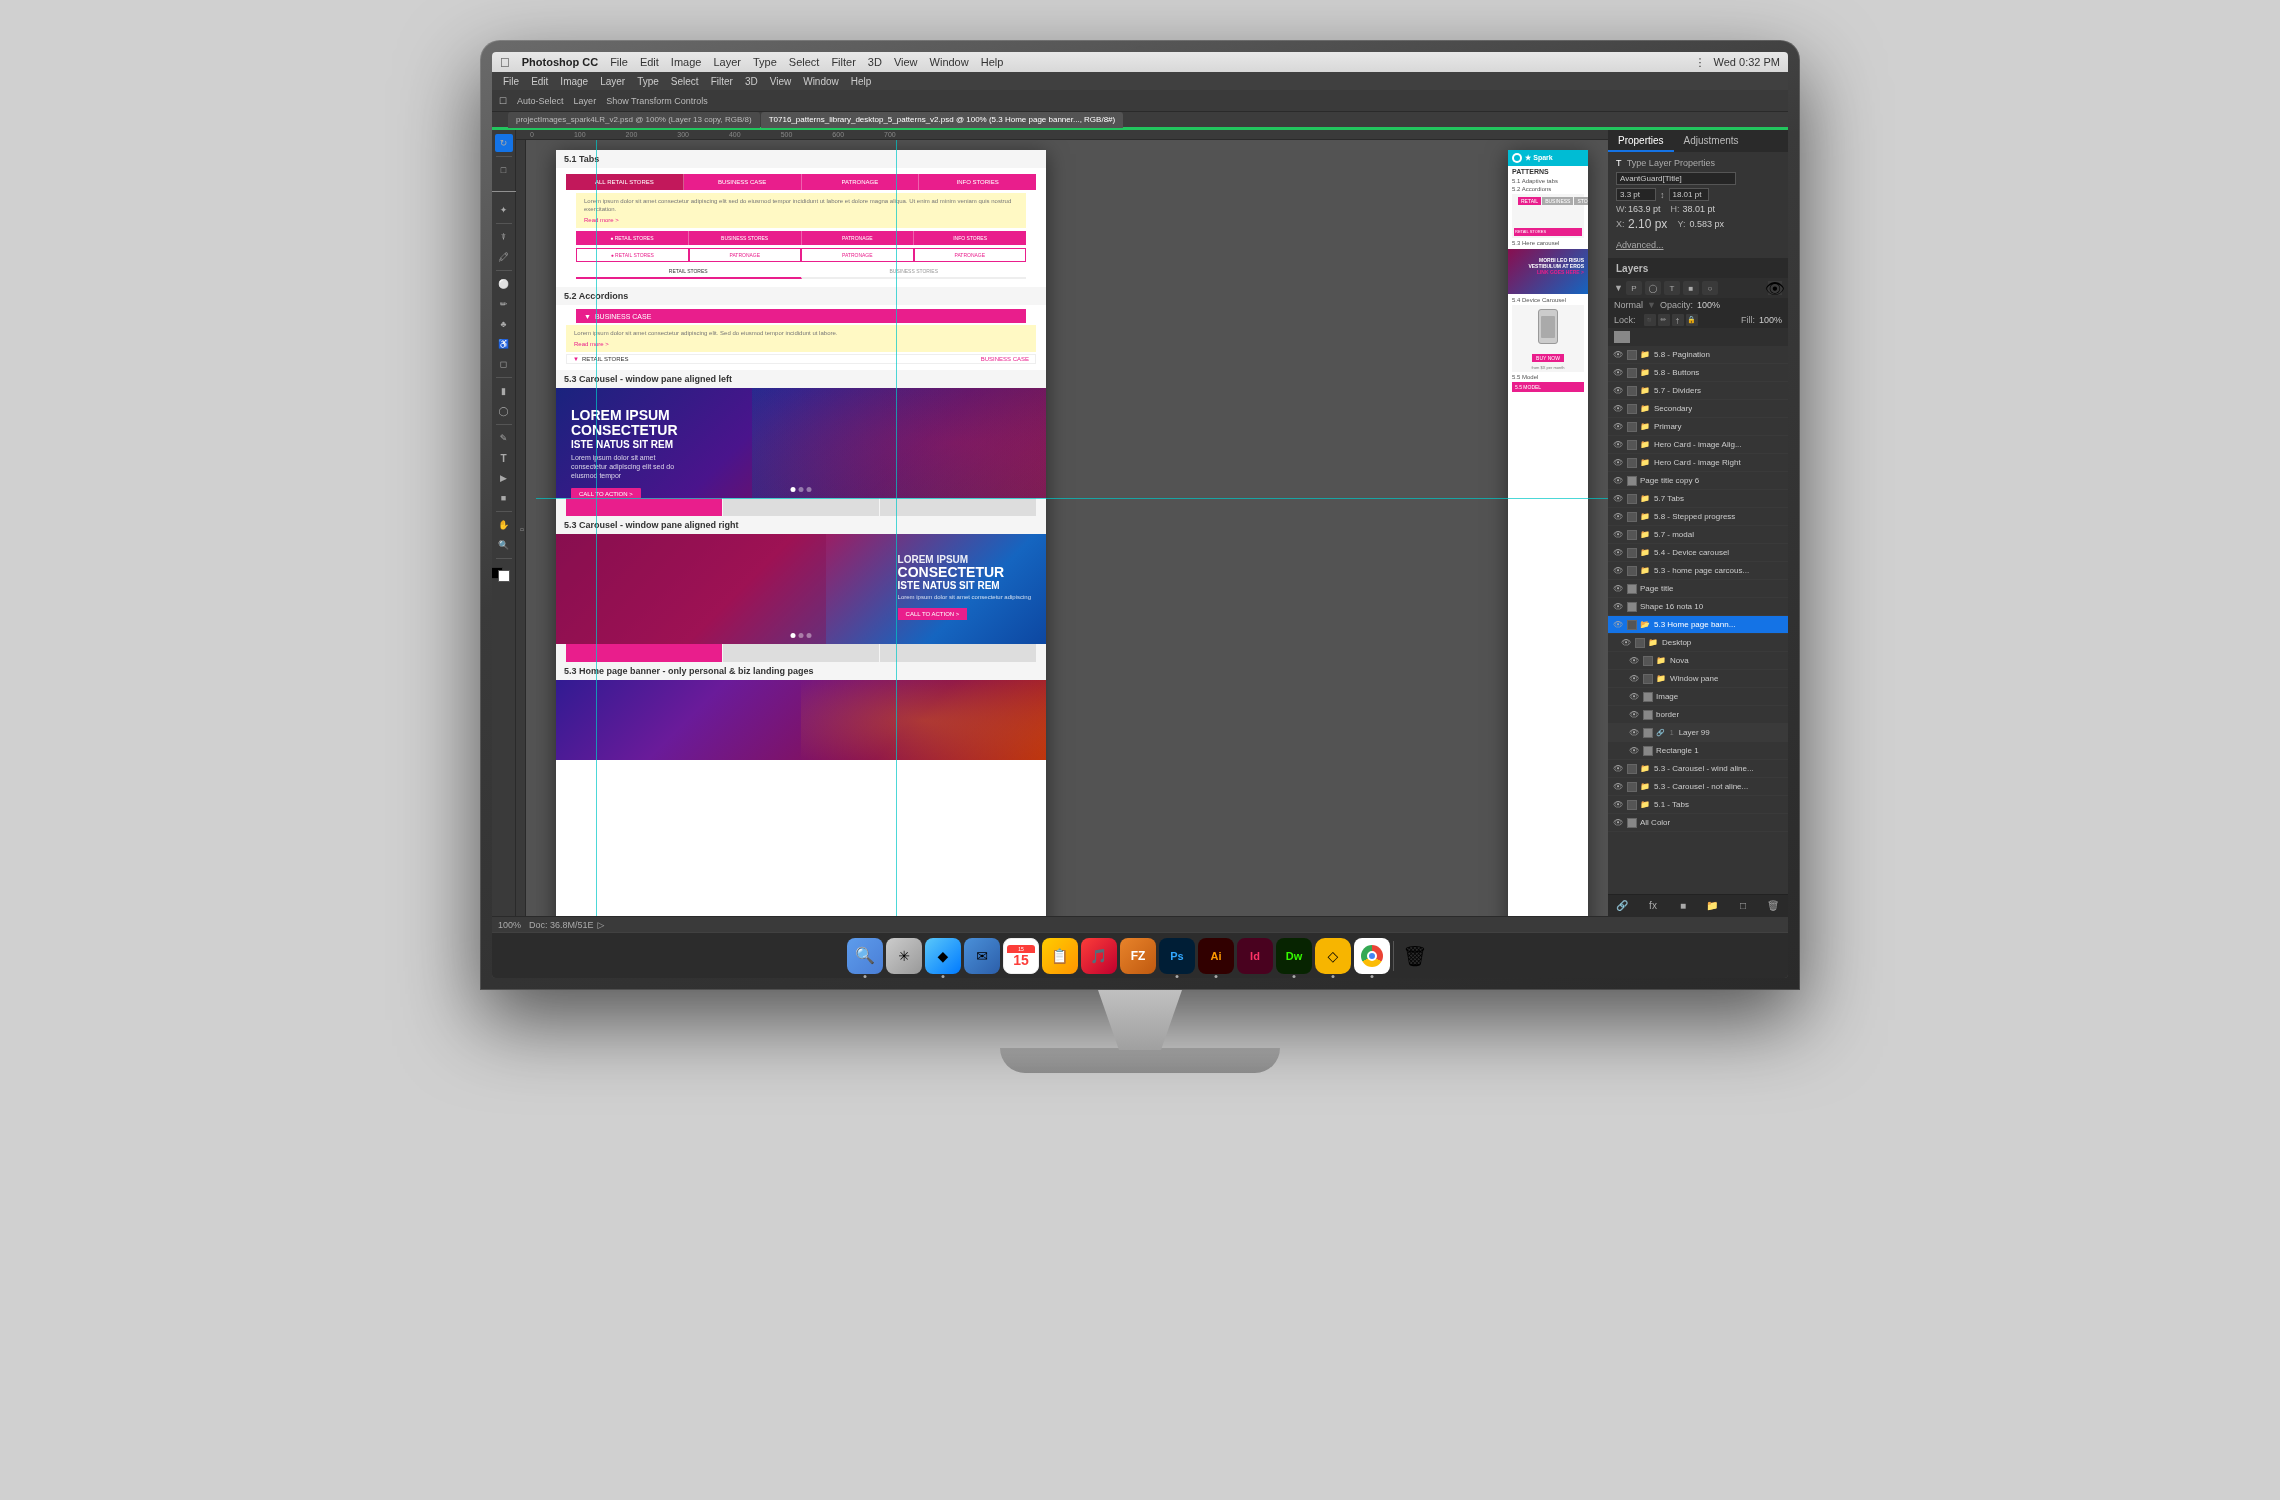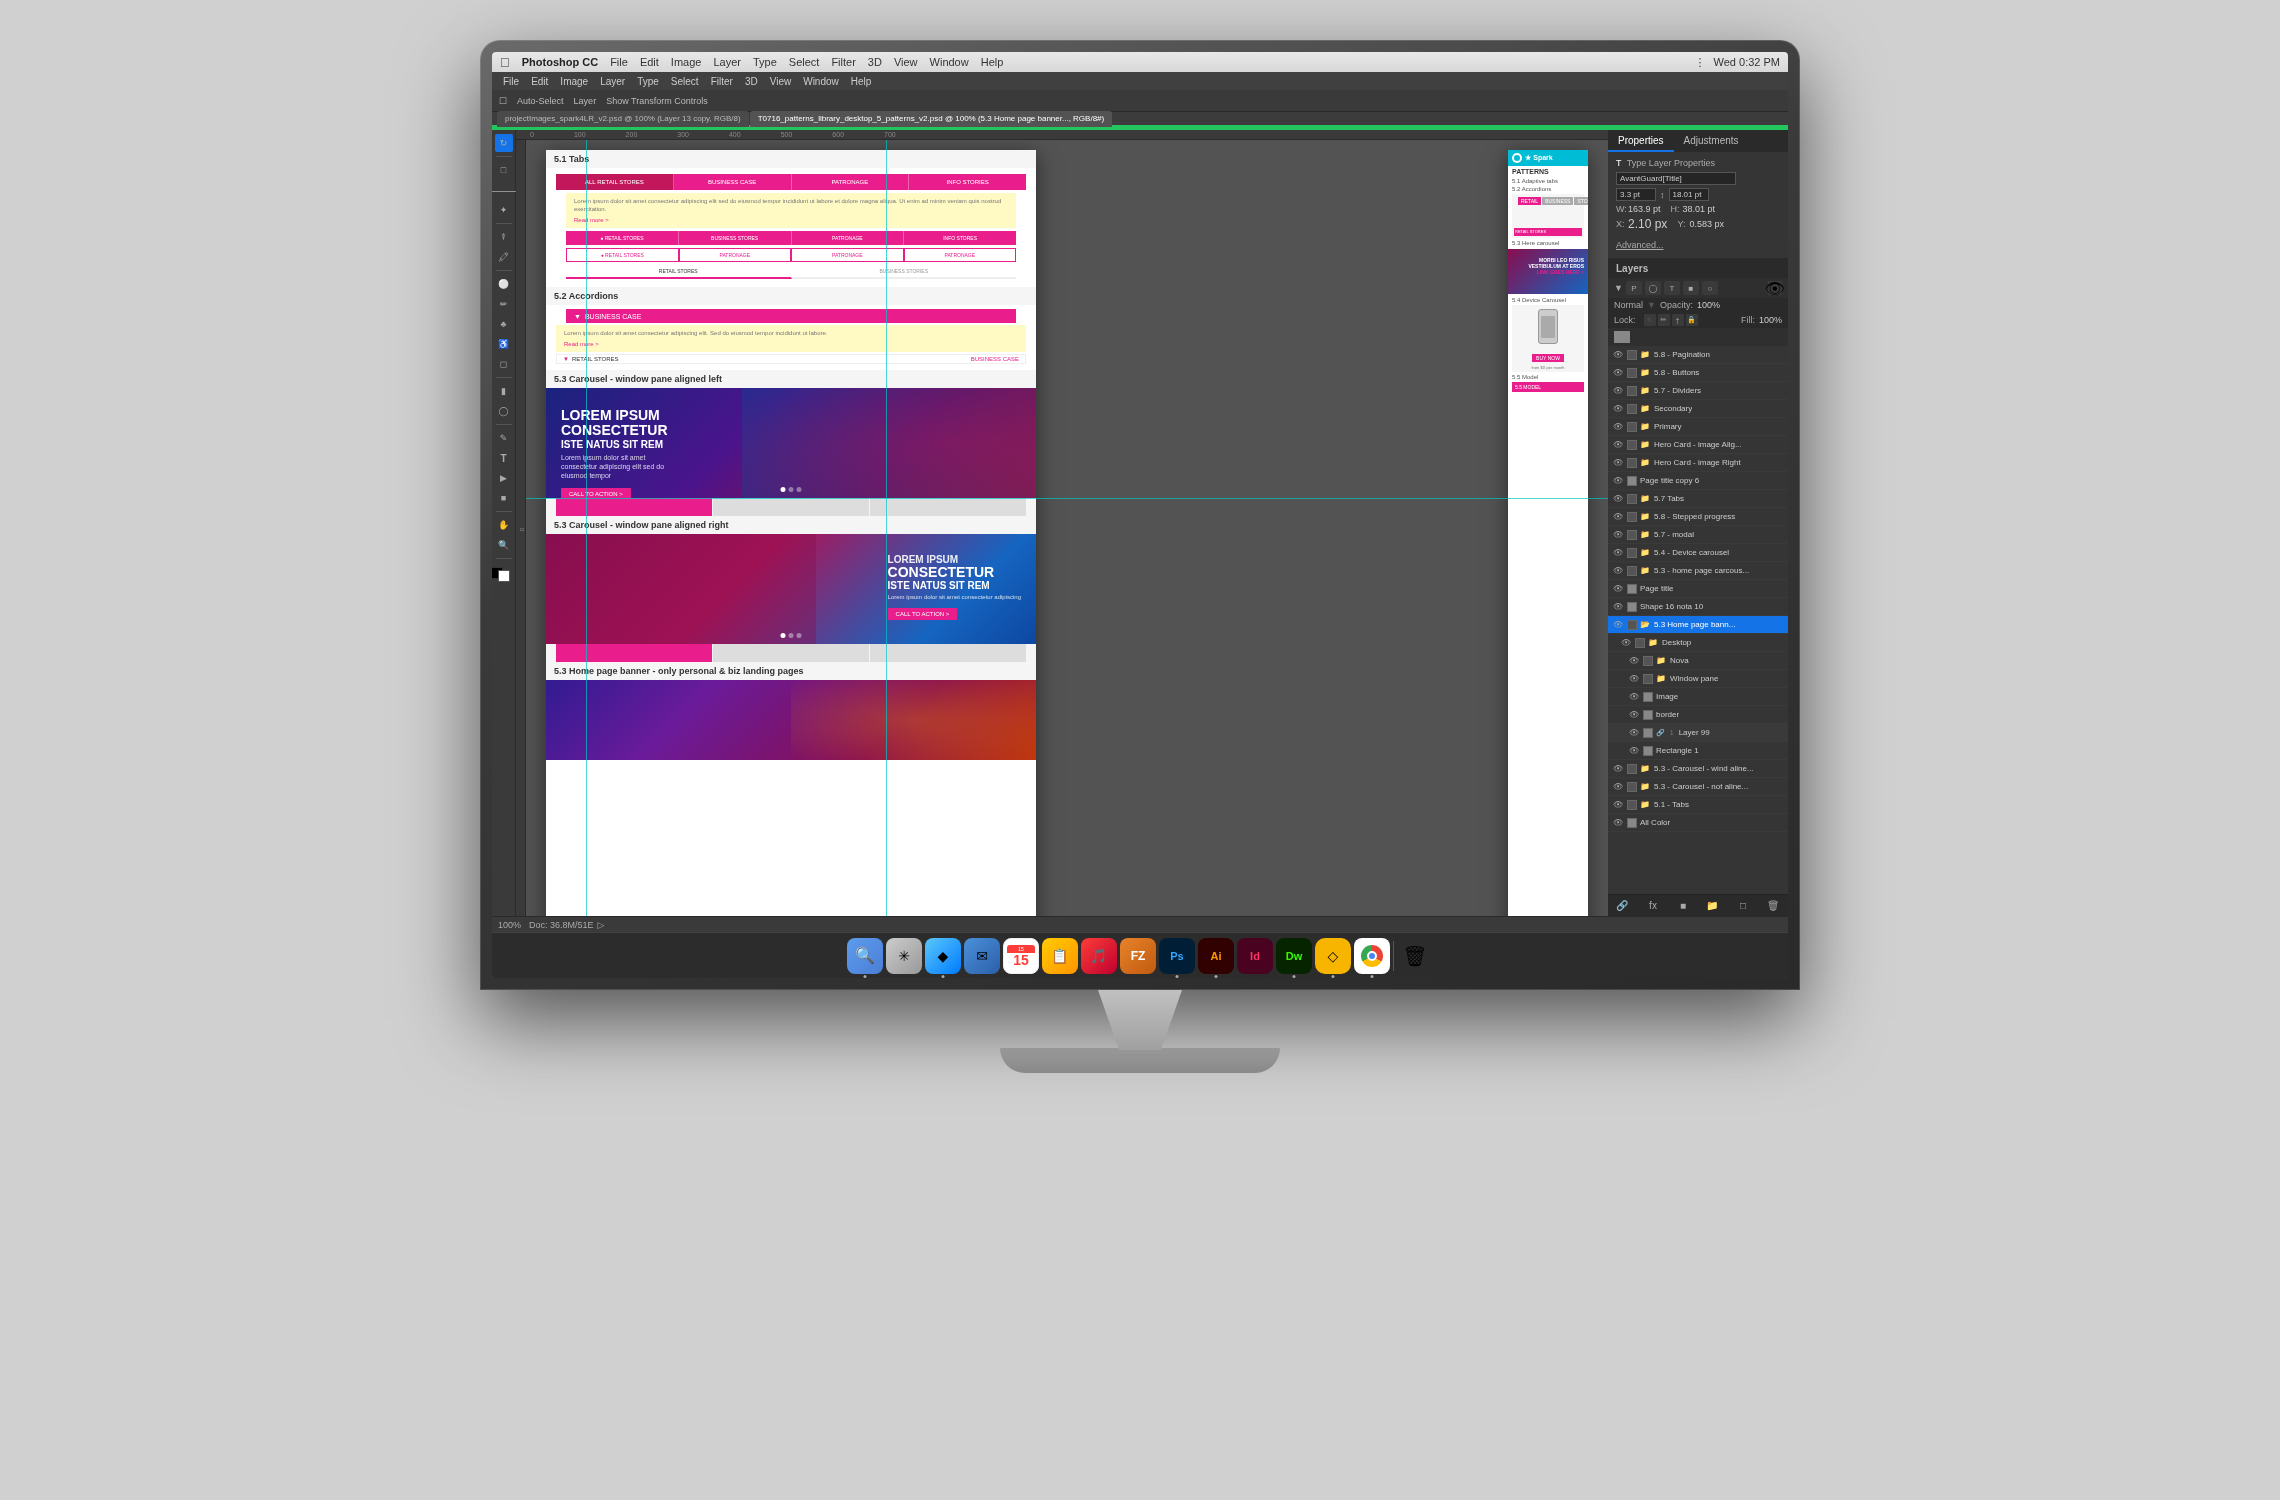--- a/index.html
+++ b/index.html
@@ -171,23 +171,23 @@
       color: #bbb;
       padding: 0 3px;
     }
 
     
     .ps-tabbar {
       height: 18px;
       background: #3c3c3c;
       display: flex;
       align-items: center;
-      padding: 0 5px;
+      padding: 0 16px;
       gap: 1px;
-      border-bottom: 5px solid #22c55e;
+      border-bottom: 3px solid #22c55e;
     }
 
     .ps-tab {
       height: 16px;
       background: #4a4a4a;
       border-radius: 3px 3px 0 0;
       padding: 0 8px;
       font-size: 8px;
       color: #ccc;
       display: flex;
@@ -838,21 +838,21 @@
               <span style="margin-right:40px;">0</span>
               <span style="margin-right:40px;">100</span>
               <span style="margin-right:40px;">200</span>
               <span style="margin-right:40px;">300</span>
               <span style="margin-right:40px;">400</span>
               <span style="margin-right:40px;">500</span>
               <span style="margin-right:40px;">600</span>
               <span>700</span>
             </div>
 
-            <div style="display:flex;height:calc(100% - 10px);">
+            <div style="display:flex;height:calc(100% - 10px);gap:10px;">
 
               <div style="width:10px;background:#3a3a3a;border-right:1px solid #2a2a2a;font-size:6px;color:#888;writing-mode:vertical-rl;display:flex;flex-direction:column;align-items:center;padding-top:4px;gap:35px;">
                 <span>0</span>
 
               </div>
 
               <div style="position:relative;flex:1;overflow:hidden;">
 
                 <div class="guide-v" style="left:60px;"></div>
                 <div class="guide-v" style="left:360px;"></div>

